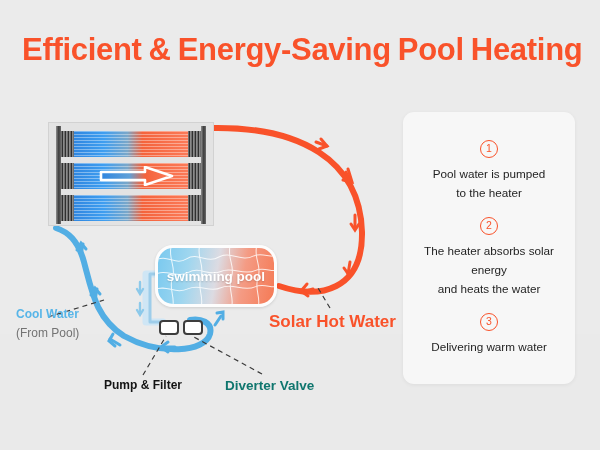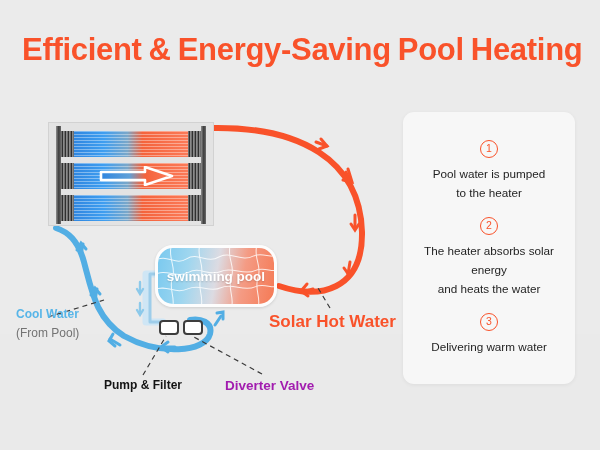--- a/index.html
+++ b/index.html
@@ -178,21 +178,21 @@
     top: 378px;
     font-size: 12px;
     font-weight: bold;
     color: #141414;
   }
   #label-valve {
     left: 225px;
     top: 378px;
     font-size: 13.5px;
     font-weight: bold;
-    color: #a21caf;
+    color: #0f766e;
     text-align: right;
   }
 
   
   #steps-card {
     position: absolute;
     left: 403px;
     top: 112px;
     width: 172px;
     height: 272px;

